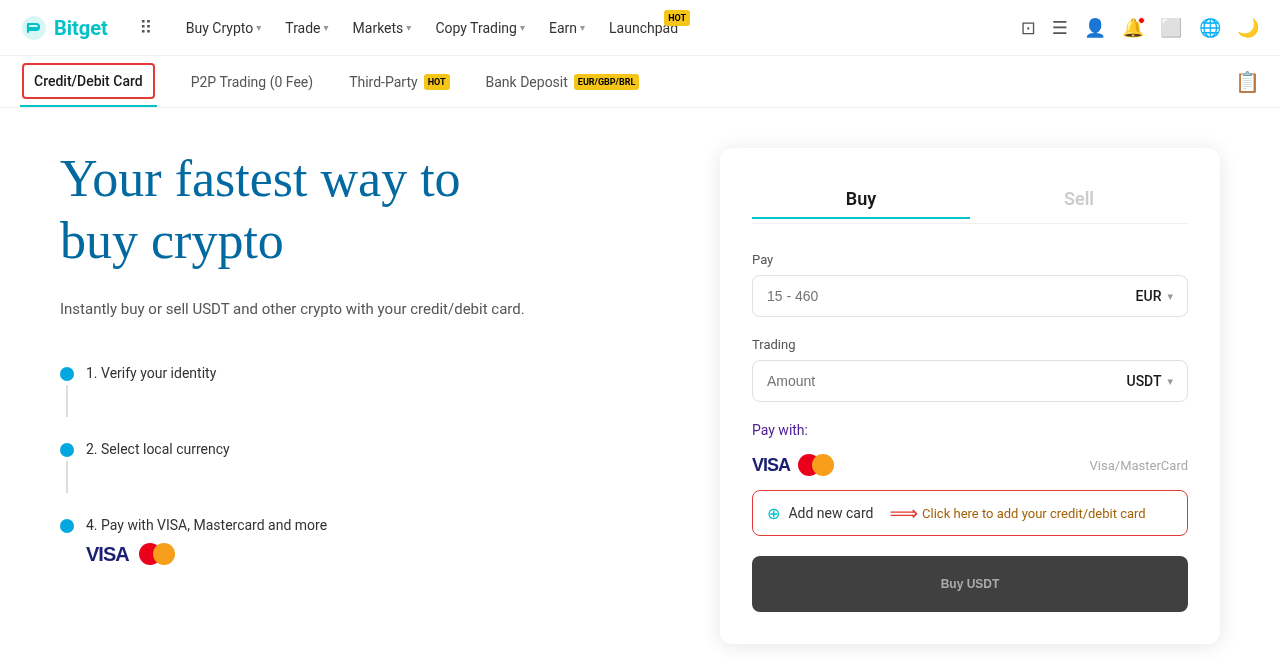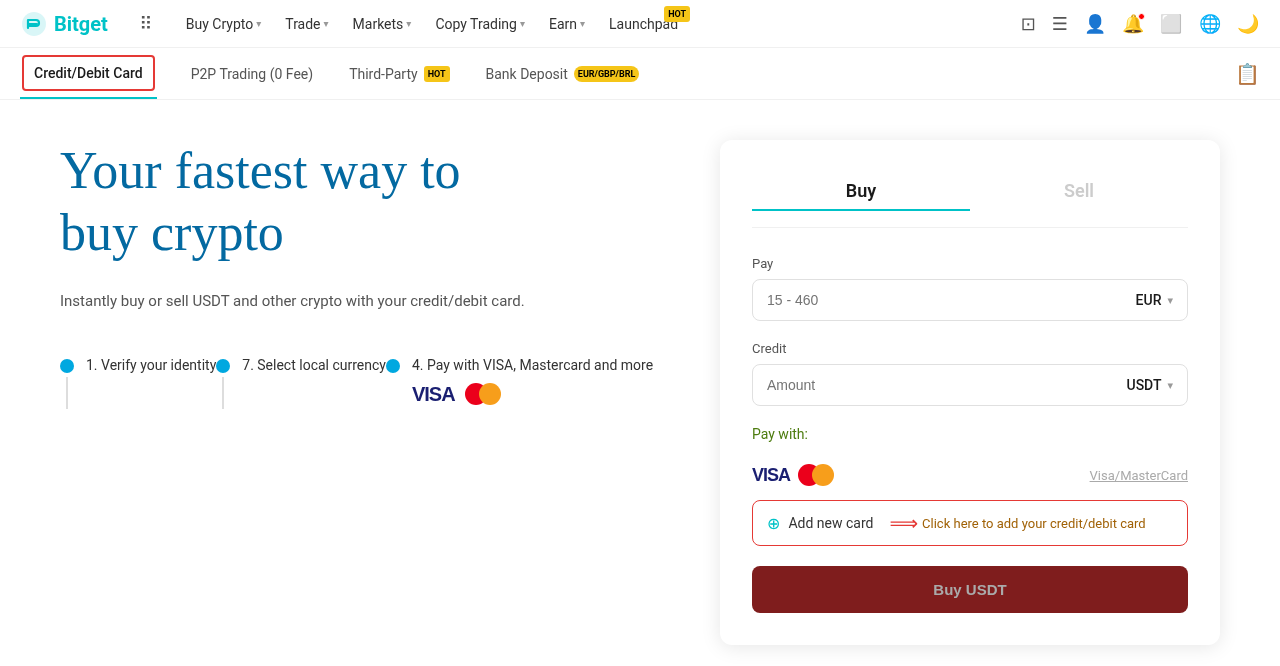--- a/index.html
+++ b/index.html
@@ -1,20 +1,20 @@
 <!DOCTYPE html>
 <html><head>
   <meta charset="utf-8">
   <style>
     * { margin: 0; padding: 0; box-sizing: border-box; }
     body { font-family: -apple-system, BlinkMacSystemFont, 'Segoe UI', Roboto, sans-serif; background: #fff; color: #1a1a1a; font-size: 14px; }
 
     
     .navbar {
-      display: flex; align-items: center; height: 48px;
+      display: flex; align-items: center; height: 56px;
       padding: 0 20px; border-bottom: 1px solid #f0f0f0;
       position: relative;
     }
     .logo { display: flex; align-items: center; gap: 6px; margin-right: 24px; cursor: pointer; }
     .logo-icon { width: 28px; height: 28px; }
     .logo-text { font-size: 20px; font-weight: 700; color: #00c2c7; }
     .nav-grid { display: flex; align-items: center; justify-content: center; width: 28px; height: 28px; cursor: pointer; margin-right: 16px; }
     .nav-grid span { font-size: 18px; color: #555; }
     .nav-menu { display: flex; align-items: center; gap: 4px; flex: 1; }
     .nav-item {
@@ -47,86 +47,86 @@
     }
     .subnav-item.active {
       color: #1a1a1a; font-weight: 500; border-bottom: 2px solid #00c2c7;
     }
     .subnav-item .hot-badge2 {
       background: #f5c518; color: #000; font-size: 9px; font-weight: 700;
       padding: 1px 4px; border-radius: 3px; line-height: 14px;
     }
     .subnav-item .eur-badge {
       background: #f5c518; color: #000; font-size: 9px; font-weight: 700;
-      padding: 1px 4px; border-radius: 8px; line-height: 14px;
+      padding: 1px 4px; border-radius: 3px; line-height: 14px;
     }
     .subnav-active-box {
       border: 2px solid #e53935; border-radius: 4px;
       padding: 6px 10px; height: 36px; display: flex; align-items: center;
       font-size: 14px; color: #1a1a1a; font-weight: 500; cursor: pointer;
     }
     .subnav-right { margin-left: auto; }
     .subnav-right-icon { font-size: 20px; color: #555; cursor: pointer; }
 
     
     .main { display: flex; padding: 40px 40px 40px 60px; gap: 60px; min-height: calc(100vh - 108px); }
 
     
     .left { flex: 1; max-width: 600px; }
     .hero-title { font-size: 52px; font-weight: 400; line-height: 1.2; color: #0369a1; font-family: Georgia, serif; margin-bottom: 24px; }
     .hero-subtitle { font-size: 15px; color: #555; line-height: 1.6; margin-bottom: 32px; }
-    .steps { display: flex; flex-direction: row; gap: 0; }
+    .steps { display: flex; flex-direction: column; gap: 0; }
     .step { display: flex; align-items: flex-start; gap: 12px; padding: 12px 0; }
     .step-dot { width: 14px; height: 14px; border-radius: 50%; background: #00a8e0; flex-shrink: 0; margin-top: 2px; }
     .step-text { font-size: 14px; color: #333; }
     .payment-icons { display: flex; align-items: center; gap: 10px; margin-top: 8px; margin-left: 26px; }
     .visa-logo { font-weight: 900; font-size: 20px; color: #1a1f71; font-family: Arial, sans-serif; letter-spacing: -1px; }
     .mc-logo { display: flex; gap: -4px; }
     .mc-left { width: 22px; height: 22px; border-radius: 50%; background: #eb001b; }
     .mc-right { width: 22px; height: 22px; border-radius: 50%; background: #f79e1b; margin-left: -8px; }
 
     
     .right { width: 500px; }
     .buy-panel { background: #fff; border-radius: 12px; box-shadow: 0 2px 20px rgba(0,0,0,0.1); padding: 32px; }
-    .panel-tabs { display: flex; margin-bottom: 28px; border-bottom: 1px solid #f0f0f0; padding-bottom: 16px; }
+    .panel-tabs { display: flex; margin-bottom: 28px; border-bottom: 1px solid #f0f0f0; padding-bottom: 4px; }
     .panel-tab {
       flex: 1; text-align: center; padding: 8px; font-size: 18px; font-weight: 600;
       cursor: pointer; color: #ccc;
     }
     .panel-tab.active { color: #1a1a1a; border-bottom: 2px solid #00c2c7; }
     .panel-label { font-size: 13px; color: #555; margin-bottom: 8px; }
     .panel-input-row {
       display: flex; 
       border: 1px solid #e0e0e0; border-radius: 8px;
       padding: 12px 14px; margin-bottom: 20px;
     }
     .panel-input { flex: 1; border: none; outline: none; font-size: 14px; color: #aaa; background: transparent; }
     .panel-currency { display: flex; align-items: center; gap: 6px; font-size: 14px; font-weight: 500; color: #1a1a1a; cursor: pointer; }
     .panel-currency .arrow { font-size: 11px; color: #999; }
-    .pay-with-label { font-size: 14px; color: #4d7c0f; margin-bottom: 22px; }
+    .pay-with-label { font-size: 14px; color: #4c1d95; margin-bottom: 16px; }
     .pay-with-row { display: flex; align-items: center; margin-bottom: 14px; }
     .pay-logos { display: flex; align-items: center; gap: 8px; }
     .visa-blue { font-weight: 900; font-size: 18px; color: #1a1f71; font-family: Arial, sans-serif; letter-spacing: -1px; }
-    .visa-mastercard-label { margin-left: auto; font-size: 13px; color: #aaa; text-decoration: underline; }
+    .visa-mastercard-label { margin-left: auto; font-size: 13px; color: #aaa; }
     .add-card-row {
       display: flex; align-items: center; gap: 8px;
       border: 1px solid #e53935; border-radius: 8px;
       padding: 10px 14px; cursor: pointer; margin-bottom: 20px;
       position: relative;
     }
     .add-card-icon { color: #00c2c7; font-size: 16px; }
     .add-card-text { font-size: 14px; color: #333; }
     .add-card-arrow-container {
       display: flex; align-items: center; gap: 4px; margin-left: 8px; color: #e53935;
     }
     .add-card-arrow { font-size: 20px; color: #e53935; }
     .add-card-hint { font-size: 13px; color: #a16207; }
     .buy-btn {
-      width: 100%; padding: 15px; background: #7f1d1d; color: #aaa;
-      border: none; border-radius: 8px; font-size: 15px; font-weight: 600;
+      width: 100%; padding: 21px; background: #404040; color: #aaa;
+      border: none; border-radius: 8px; font-size: 12px; font-weight: 600;
       cursor: not-allowed;
     }
   </style>
 </head>
 <body>
 
 <nav class="navbar">
   <div class="logo">
     <svg class="logo-icon" viewBox="0 0 28 28" fill="none">
       <path d="M14 2C7.37 2 2 7.37 2 14s5.37 12 12 12 12-5.37 12-12S20.63 2 14 2z" fill="#00c2c7" opacity="0.15"></path>
@@ -223,21 +223,21 @@
           <span class="step-text">1. Verify your identity</span>
         </div>
       </div>
 
       <div style="display:flex; flex-direction:column;">
         <div class="step">
           <div style="display:flex;flex-direction:column;align-items:center;">
             <div class="step-dot"></div>
             <div style="width:2px;height:32px;background:#ddd;margin-top:4px;"></div>
           </div>
-          <span class="step-text">7. Select local currency</span>
+          <span class="step-text">2. Select local currency</span>
         </div>
       </div>
 
       <div style="display:flex; flex-direction:column;">
         <div class="step">
           <div style="display:flex;flex-direction:column;align-items:center;">
             <div class="step-dot"></div>
           </div>
           <div>
             <span class="step-text">4. Pay with VISA, Mastercard and more</span>
@@ -267,21 +267,21 @@
       <div class="panel-label">Pay</div>
       <div class="panel-input-row">
         <input class="panel-input" placeholder="15 - 460" style="">
         <div class="panel-currency">
           <span>EUR</span>
           <span class="arrow">▾</span>
         </div>
       </div>
 
       
-      <div class="panel-label">Credit</div>
+      <div class="panel-label">Trading</div>
       <div class="panel-input-row">
         <input class="panel-input" placeholder="Amount" style="">
         <div class="panel-currency">
           <span>USDT</span>
           <span class="arrow">▾</span>
         </div>
       </div>
 
       
       <div class="pay-with-label">Pay with:</div>

